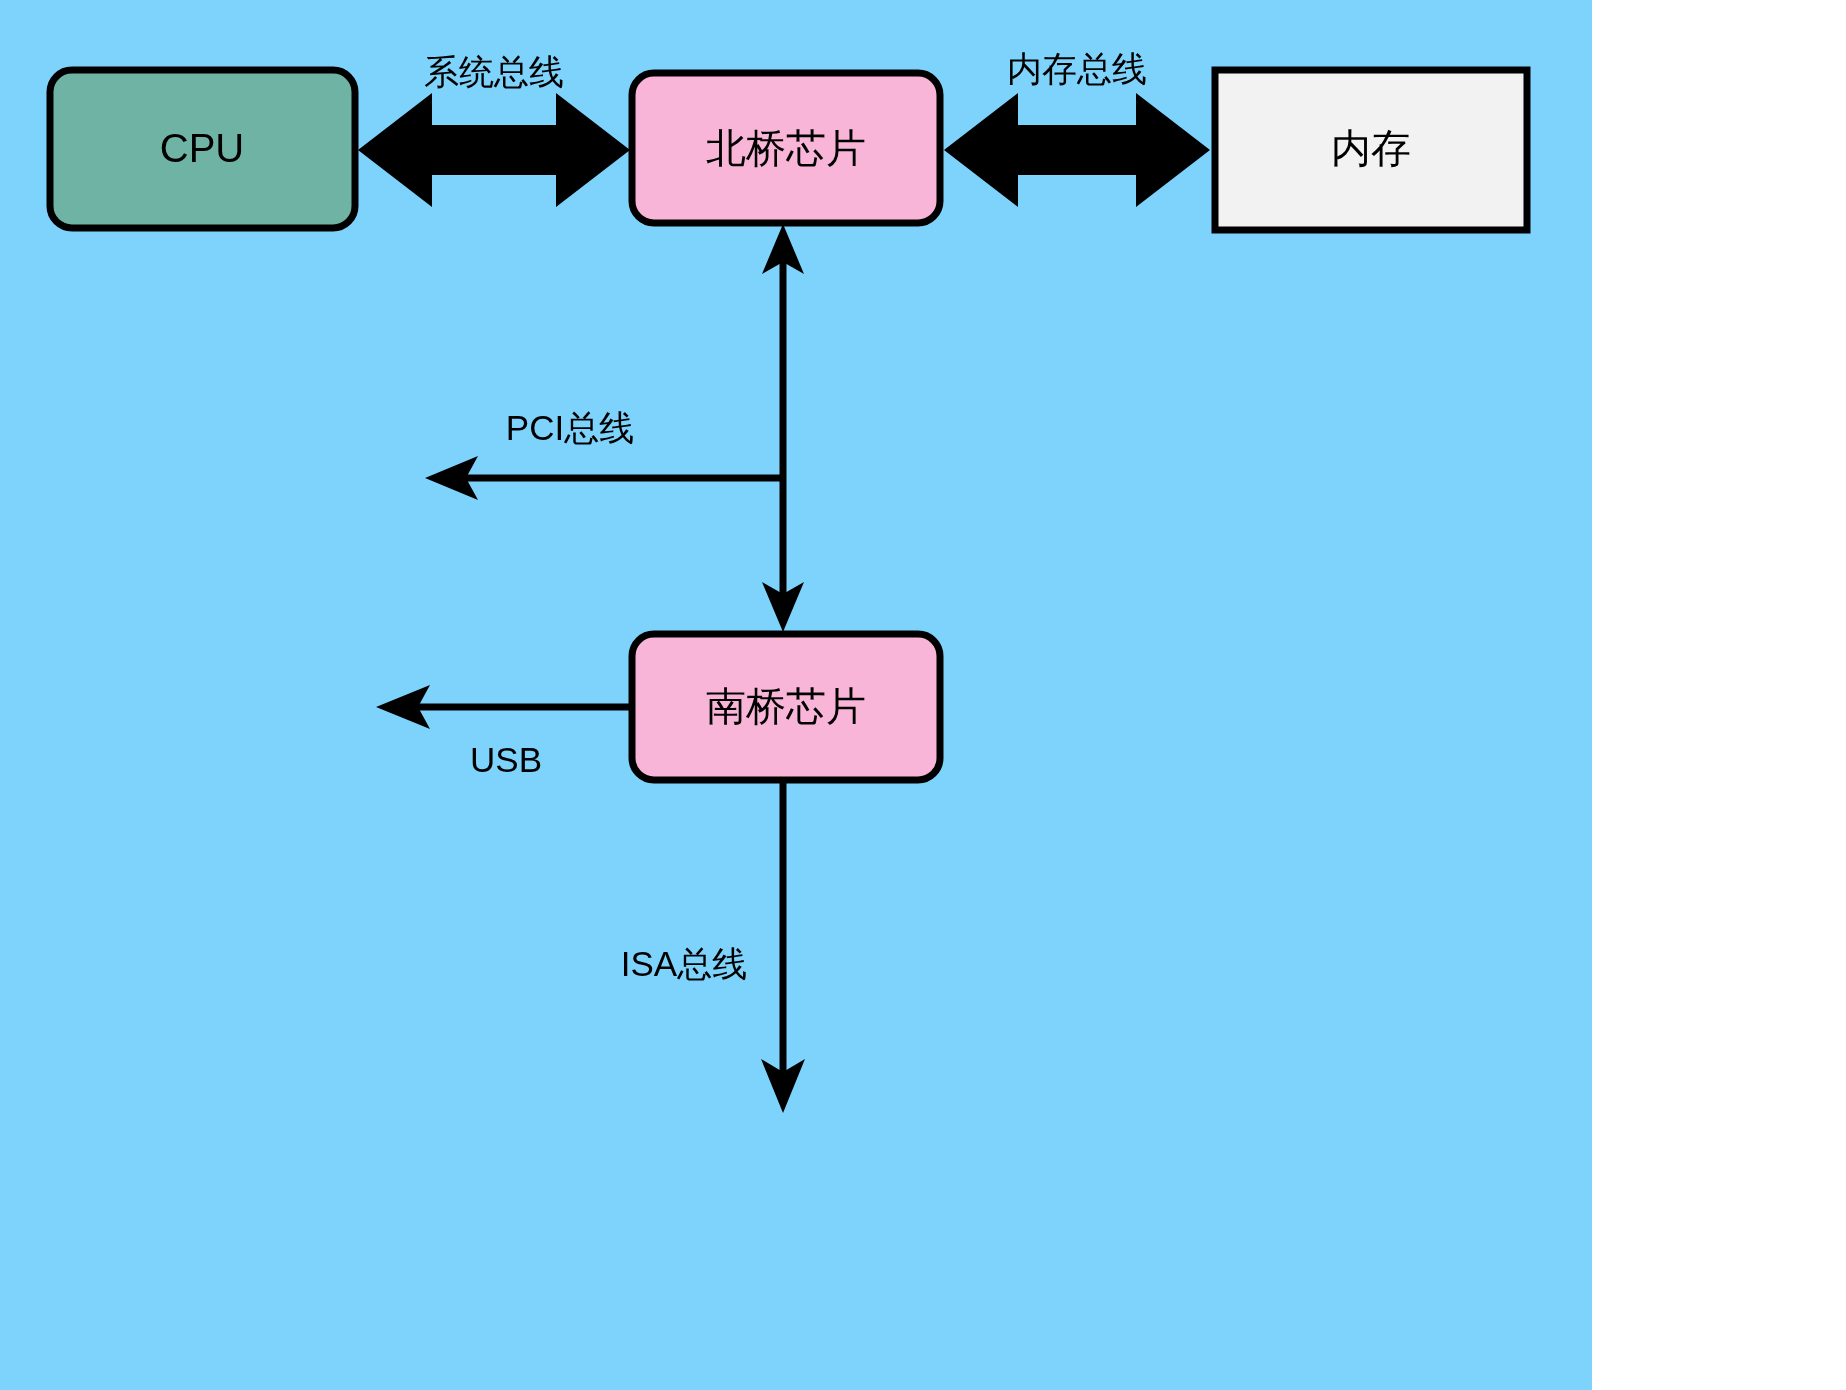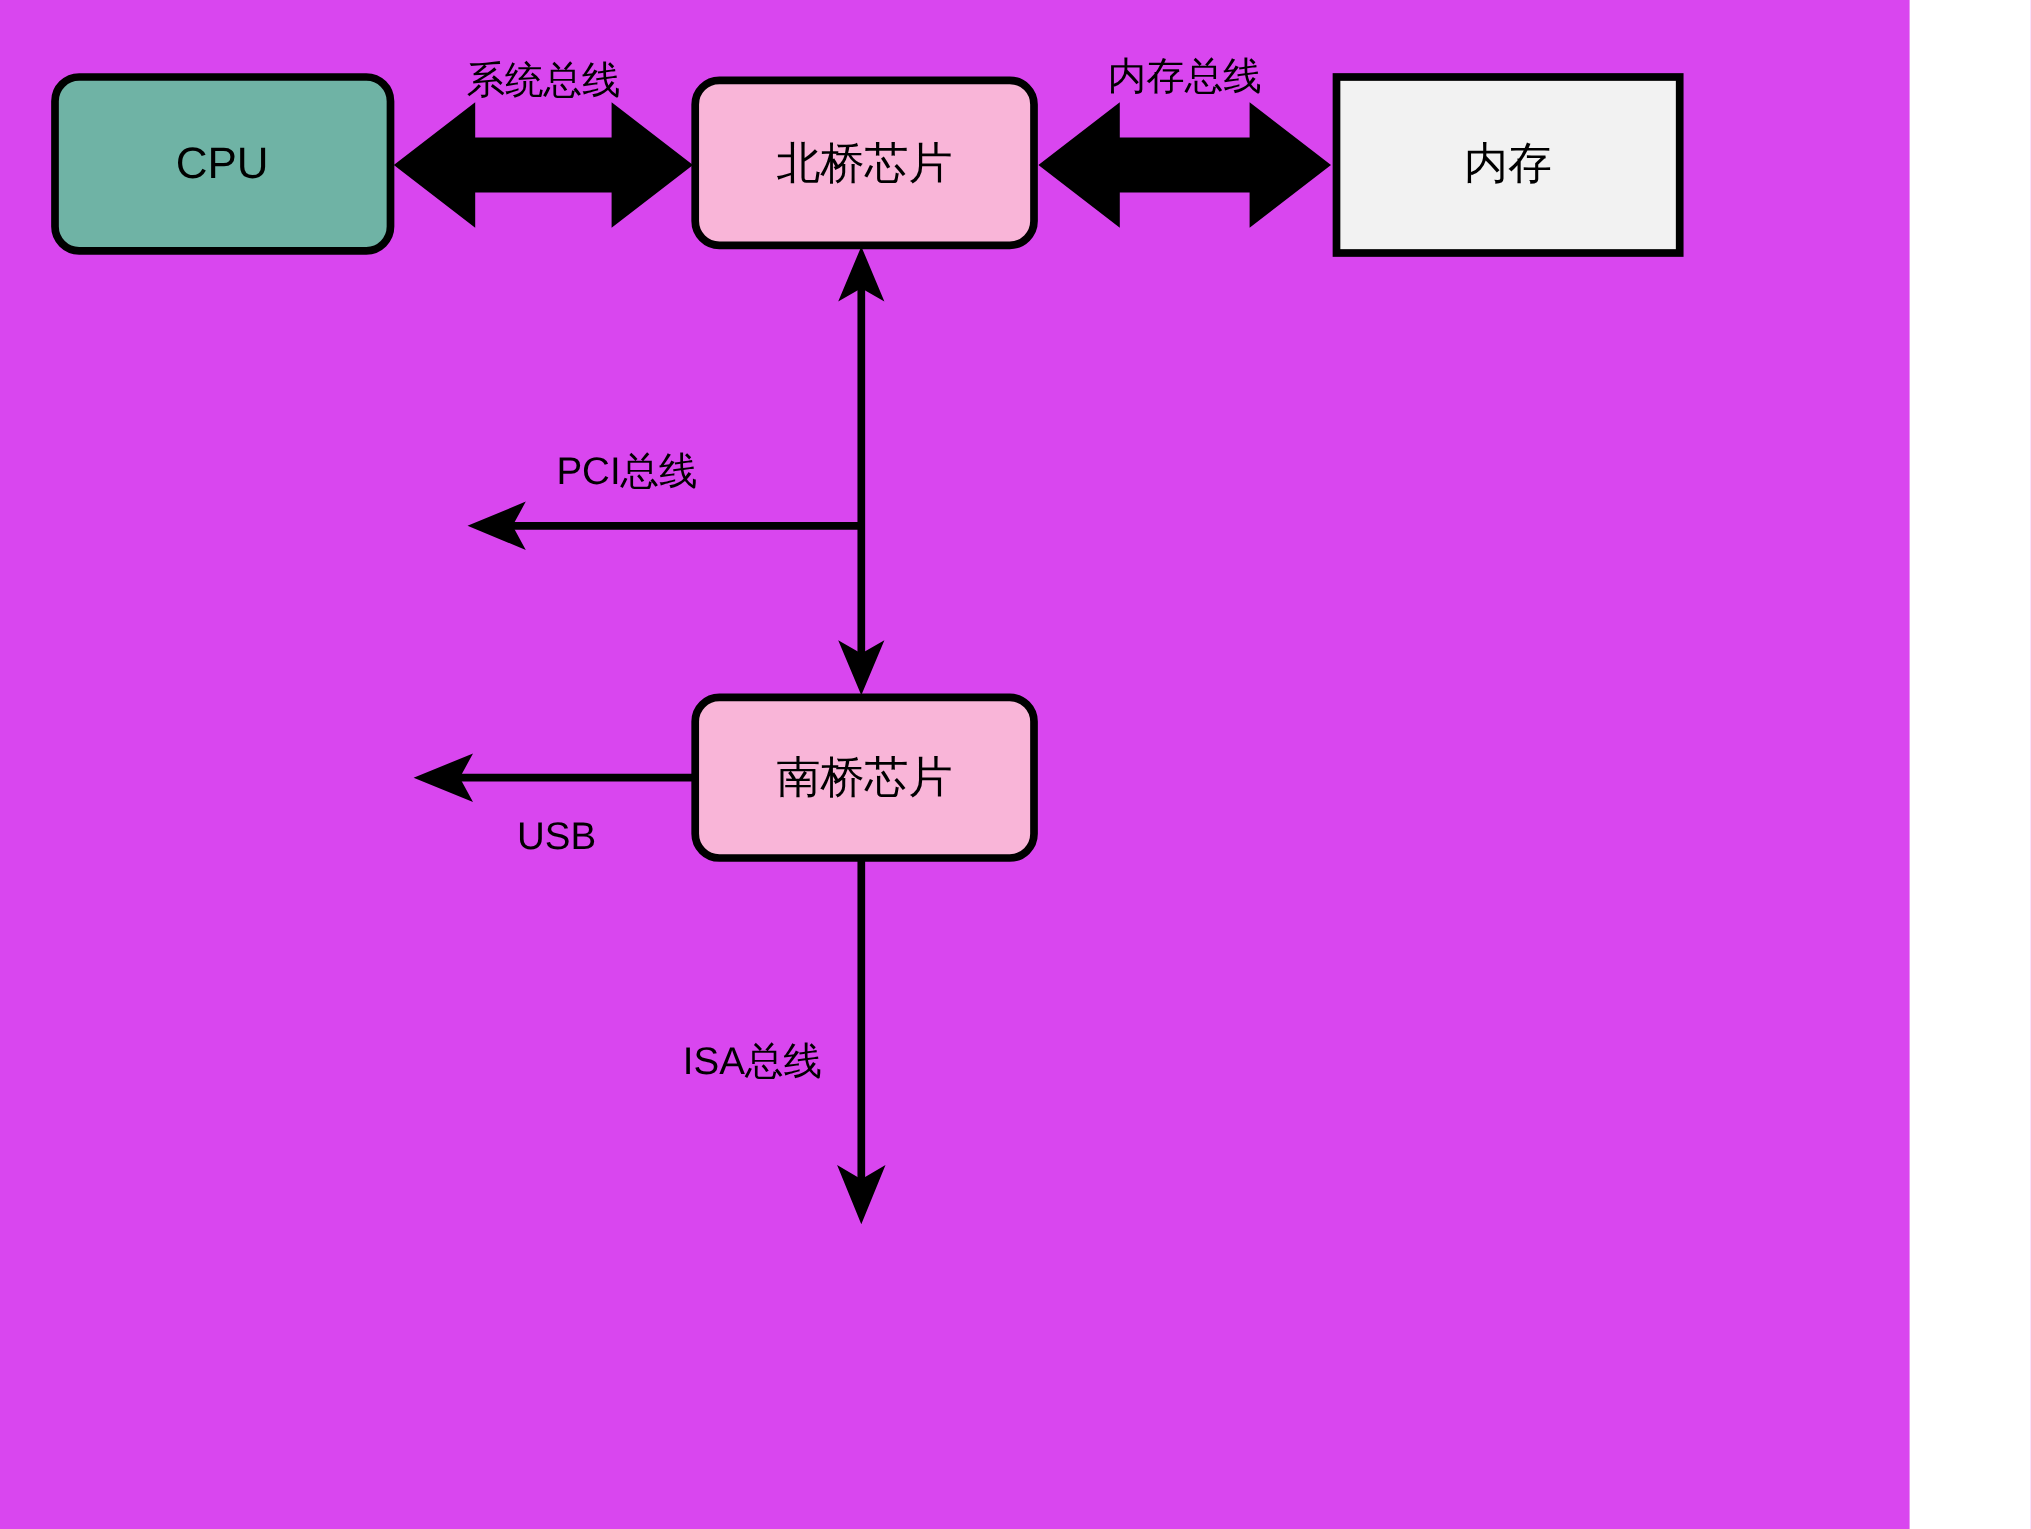--- a/index.html
+++ b/index.html
@@ -8,23 +8,23 @@
     background: #ffffff;
   }
   body {
     width: 1846px;
     height: 1390px;
     overflow: hidden;
     font-family: "Liberation Sans", sans-serif;
   }
   #diagram-root {
     position: relative;
-    width: 1736px;
+    width: 1592px;
     height: 1390px;
-    background: #d946ef;
+    background: #7dd3fc;
   }
   svg#diagram-svg {
     position: absolute;
     top: 0;
     left: 0;
     width: 1846px;
     height: 1390px;
     display: block;
   }
   .node-label {

